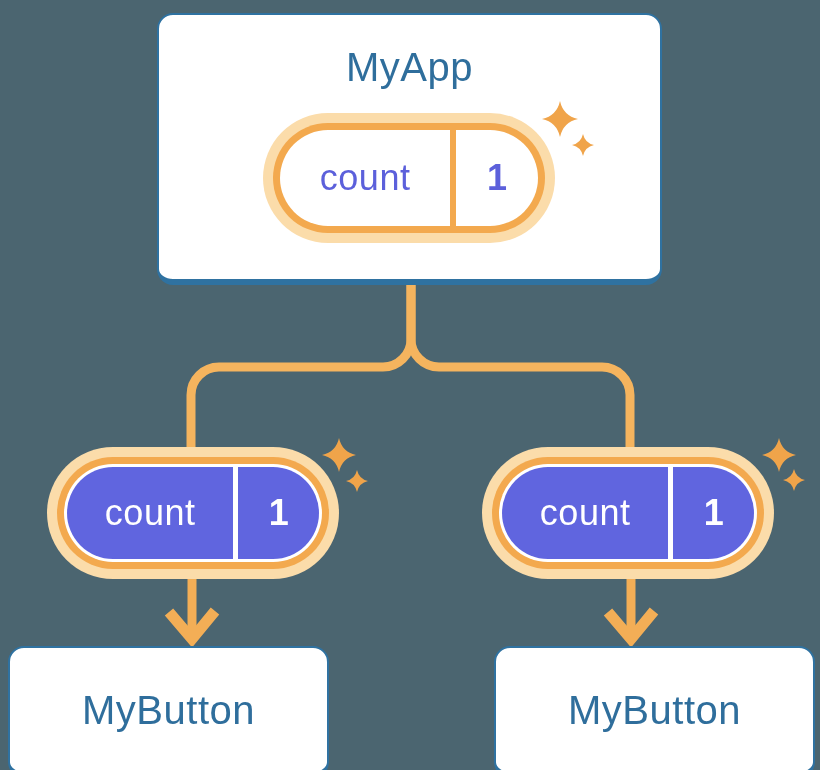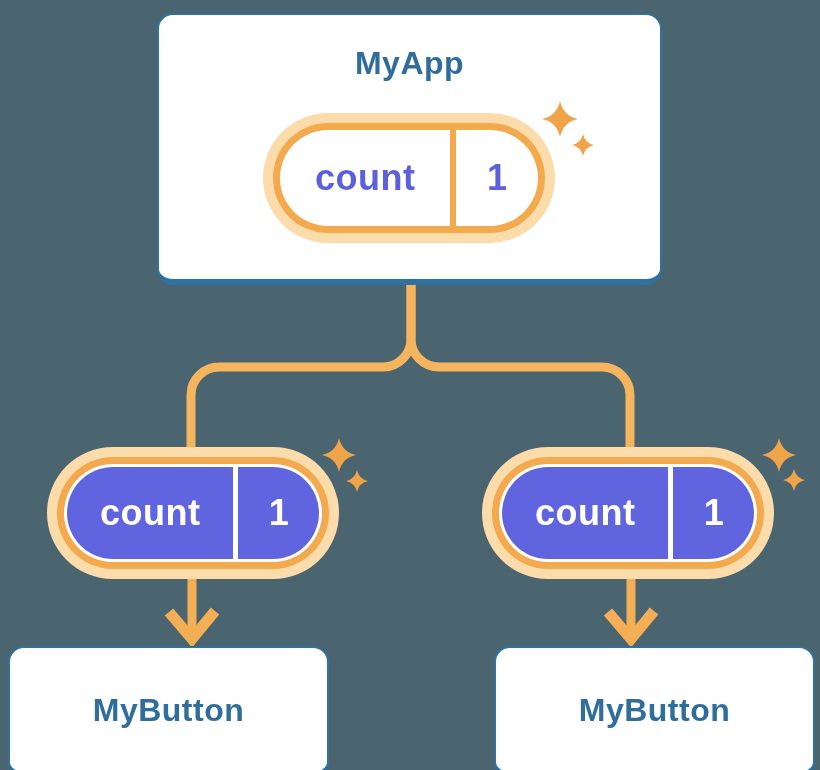--- a/index.html
+++ b/index.html
@@ -20,42 +20,42 @@
     border-bottom-width: 6px;
     border-radius: 16px;
     box-sizing: border-box;
   }
   .card.root { left: 157px; top: 13px; width: 505px; height: 272px; }
   .card.leaf { width: 321px; height: 132px; display: flex; align-items: center; justify-content: center; }
   .card.leaf.left  { left: 8px;   top: 646px; }
   .card.leaf.right { left: 494px; top: 646px; }
 
   .card-title {
-    color: #2F6E9C; font-size: 32px; font-weight: 700; letter-spacing: 0.5px;
+    color: #2F6E9C; font-size: 40px; font-weight: 400; letter-spacing: 0.5px;
     text-align: center;
   }
   .card.root .card-title { margin-top: 30px; }
 
   
   .pill { position: absolute; z-index: 2; box-sizing: border-box;
           background: #FBDCAA; border-radius: 66px; padding: 10px; }
   .pill.top    { left: 263px; top: 113px; width: 292px; height: 130px; }
   .pill.left   { left: 47px;  top: 447px; width: 292px; height: 132px; }
   .pill.right  { left: 482px; top: 447px; width: 292px; height: 132px; }
   .pill-ring { background: #F3A94E; border-radius: 56px; padding: 7px; height: 100%; box-sizing: border-box; }
   .pill-body { background: #FFFFFF; border-radius: 49px; height: 100%; box-sizing: border-box; overflow: hidden; }
   .pill-light .pill-body { display: flex; }
   .pill-dark .pill-body { padding: 3px; }
   .pill-fill { background: #6065DF; border-radius: 46px; height: 100%; box-sizing: border-box;
                display: flex; overflow: hidden; }
   .seg-name  { flex: 0 0 66%; display: flex; align-items: center; justify-content: center; }
   .seg-value { flex: 1; display: flex; align-items: center; justify-content: center; }
   .pill-light .seg-value { border-left: 6px solid #F3A94E; }
   .pill-dark  .seg-value { border-left: 5px solid #FFFFFF; }
-  .seg-name  { font-size: 36px; font-weight: 700; letter-spacing: 0.5px; }
+  .seg-name  { font-size: 36px; font-weight: 400; letter-spacing: 0.5px; }
   .seg-value { font-size: 36px; font-weight: 700; }
   .pill-light .seg-name, .pill-light .seg-value { color: #5C60DB; }
   .pill-dark  .seg-name, .pill-dark  .seg-value { color: #FFFFFF; }
 </style>
 </head>
 <body>
 
 <div class="stage">
 
   <svg class="layer lines" viewBox="0 0 820 770">

